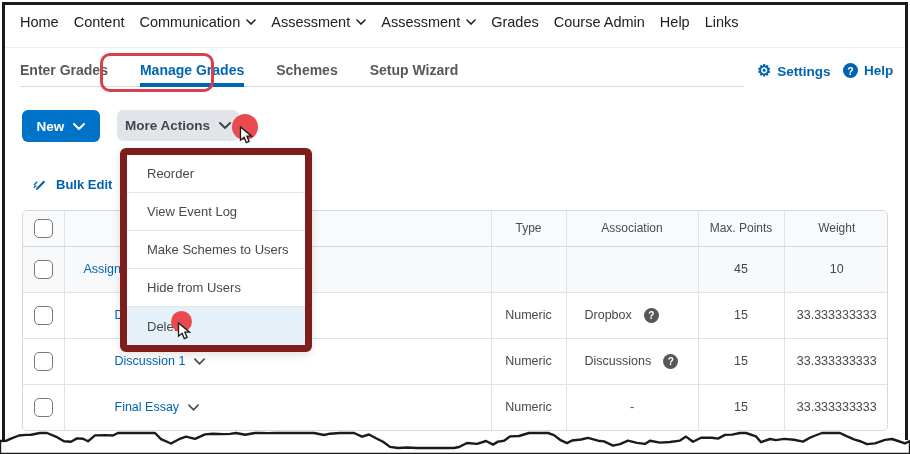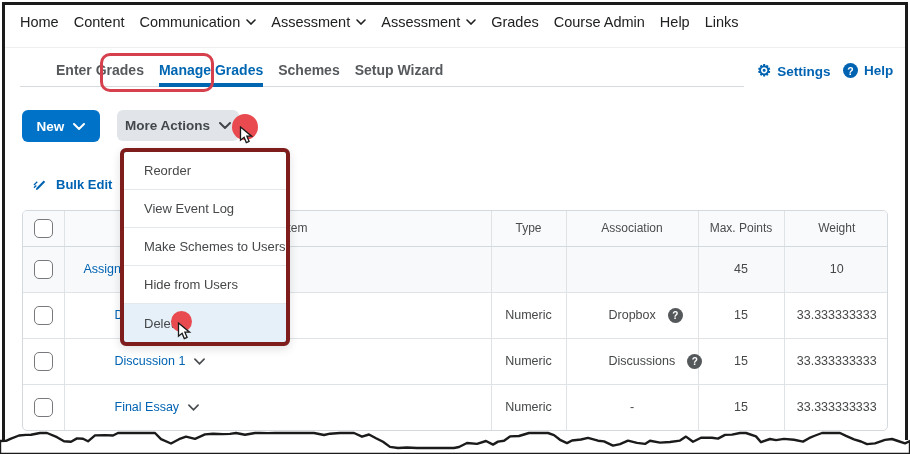--- a/index.html
+++ b/index.html
@@ -14,22 +14,22 @@
   }
   
   .topnav {
     position: absolute; left: 20px; top: 14px; display: flex; gap: 15px;
     font-size: 14.5px; color: #202122; align-items: center; white-space: nowrap;
   }
   .topnav-item { display: flex; align-items: center; gap: 6px; cursor: pointer; }
   .topnav-line { position: absolute; left: 5px; right: 5px; top: 47px; height: 1px; background: #edeff1; }
   .chev { display: inline-block; }
   
-  .tabs { position: absolute; left: 20px; top: 62px; display: flex; gap: 15px;
-    font-size: 14px; font-weight: bold; color: #56595c; white-space: nowrap; z-index: 5; margin-left: 36px; }
+  .tabs { position: absolute; left: 20px; top: 62px; display: flex; gap: 32px;
+    font-size: 14px; font-weight: bold; color: #56595c; white-space: nowrap; z-index: 5; }
   .tab { position: relative; padding-bottom: 9px; cursor: pointer; }
   .tab.active { color: #0066b2; }
   .tab.active::after { content: ""; position: absolute; left: 0; right: 0; bottom: 0; height: 4px; background: #0066b2; }
   .tabs-line { position: absolute; left: 20px; top: 86px; width: 724px; height: 1px; background: #d8dbde; }
   .red-oval { position: absolute; left: 100px; top: 53px; width: 114px; height: 39px;
     border: 3px solid #d6404d; border-radius: 10px; z-index: 30; }
   .hdr-action { position: absolute; top: 63px; display: flex; align-items: center; gap: 6px;
     color: #0063b2; font-weight: bold; font-size: 13.5px; cursor: pointer; }
   .gear { font-size: 16px; line-height: 1; }
   .qcircle { display: inline-flex; width: 15px; height: 15px; border-radius: 50%; background: #0063b2;
@@ -39,22 +39,22 @@
     border: none; border-radius: 6px; color: #fff; font-weight: bold; font-size: 13.5px;
     display: flex; align-items: center; justify-content: center; gap: 9px; cursor: pointer;
     font-family: "Liberation Sans", sans-serif; }
   .btn-more { position: absolute; left: 117px; top: 110px; width: 122px; height: 31px; background: #e1e5e9;
     border: none; border-radius: 6px; color: #42474c; font-weight: bold; font-size: 13.5px;
     display: flex; align-items: center; justify-content: center; gap: 9px; cursor: pointer;
     font-family: "Liberation Sans", sans-serif; }
   .bulk-edit { position: absolute; left: 33px; top: 177px; display: flex; gap: 8px; align-items: center;
     color: #0063b2; font-weight: bold; font-size: 13px; cursor: pointer; }
   
-  .menu { position: absolute; left: 120px; top: 148px; width: 170px; background: #000000;
-    border: 4px solid #7f1d1d; border-radius: 6px; box-shadow: 0 3px 10px rgba(0,0,0,.12);
+  .menu { position: absolute; left: 120px; top: 148px; width: 192px; background: #000000;
+    border: 7px solid #7f1d1d; border-radius: 6px; box-shadow: 0 3px 10px rgba(0,0,0,.12);
     z-index: 33; overflow: hidden; }
   .menu-item { height: 38px; border-bottom: 1px solid #e5e8ea; display: flex; align-items: center;
     padding-left: 20px; font-size: 13px; color: #46484a; cursor: pointer; background: #fff; }
   .menu-item:last-child { border-bottom: none; }
   .menu-item.hl { background: #e5f0f8; }
   
   .dot { position: absolute; border-radius: 50%; background: #e84a50; }
   #dot-more { left: 232px; top: 114px; width: 26px; height: 26px; z-index: 32; }
   #dot-delete { left: 171px; top: 311px; width: 21px; height: 21px; z-index: 36; }
   .cursor { position: absolute; z-index: 37; }
@@ -73,21 +73,21 @@
   td.item-cell { text-align: left; padding-left: 50px; }
   tr.cat-row td.item-cell { padding-left: 19px; }
   td.assoc-cell { text-align: left; padding-left: 18px; }
   .cb { width: 19px; height: 19px; border: 1px solid #77797c; border-radius: 5px; background: #fff;
     display: inline-block; vertical-align: middle; cursor: pointer; }
   .item-link { color: #0063b2; cursor: pointer; display: inline-flex; align-items: center; gap: 9px; }
   .item-link .chev { color: #494c4e; }
   .qicon { display: inline-flex; width: 15px; height: 15px; border-radius: 50%; background: #54585a;
     color: #fff; font-size: 10px; font-weight: bold; align-items: center; justify-content: center;
     margin-left: 12px; vertical-align: middle; cursor: pointer; }
-  .assoc-flex { display: inline-flex; align-items: center; margin-left: 24px; }
+  .assoc-flex { display: inline-flex; align-items: center; }
   
   .torn { position: absolute; left: 0; top: 429px; width: 910px; height: 25px; z-index: 45; }
 </style>
 </head>
 <body>
 
 <div class="page">
 
   <nav class="topnav">
     <span class="topnav-item">

